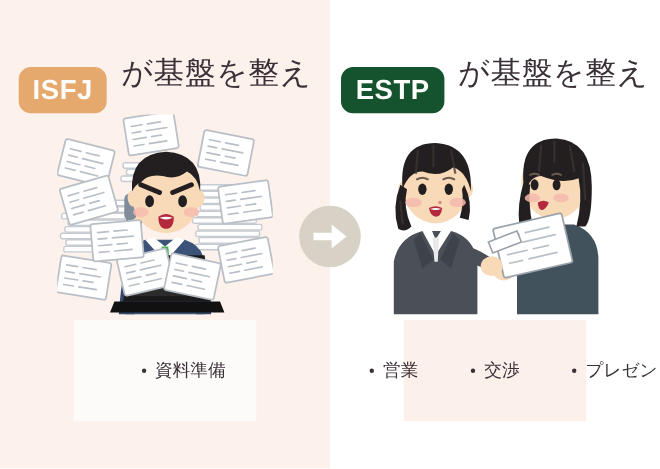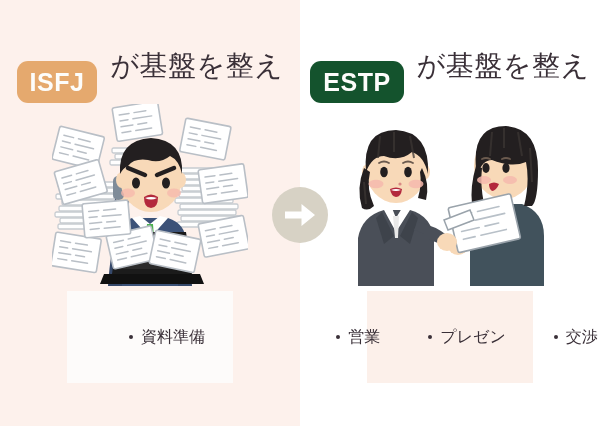--- a/index.html
+++ b/index.html
@@ -353,25 +353,25 @@
       </svg>
     </div>
 
     <div class="card card-on-white">
       <div class="bullet">
         <span class="dot"></span>
         <span>営業</span>
       </div>
       <div class="bullet">
         <span class="dot"></span>
-        <span>プレゼン</span>
+        <span>交渉</span>
       </div>
       <div class="bullet">
         <span class="dot"></span>
-        <span>交渉</span>
+        <span>プレゼン</span>
       </div>
     </div>
   </div>
 
   <div id="arrow-badge">
     <svg width="34" height="30" viewBox="0 0 34 30" aria-hidden="true">
       <path d="M2 11.5 H18.5 V4 L32 15 L18.5 26 V18.5 H2 Z" fill="#ffffff"></path>
     </svg>
   </div>
 

